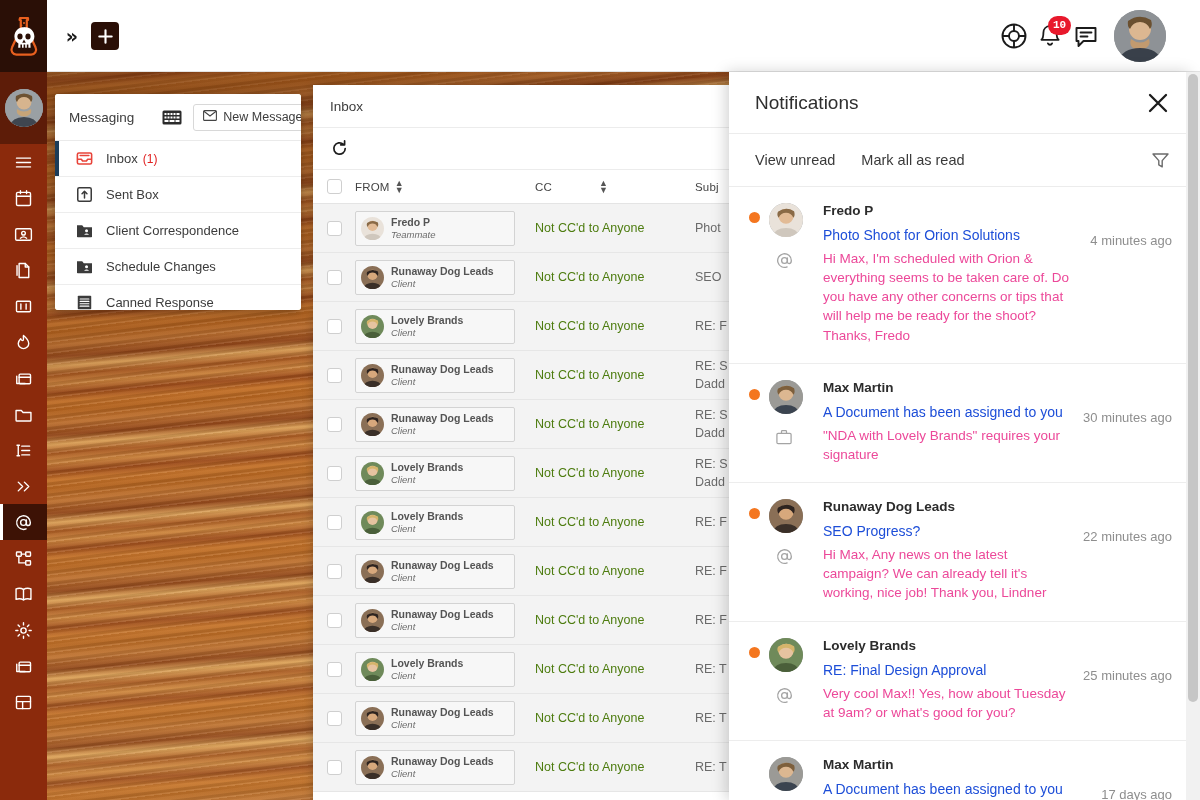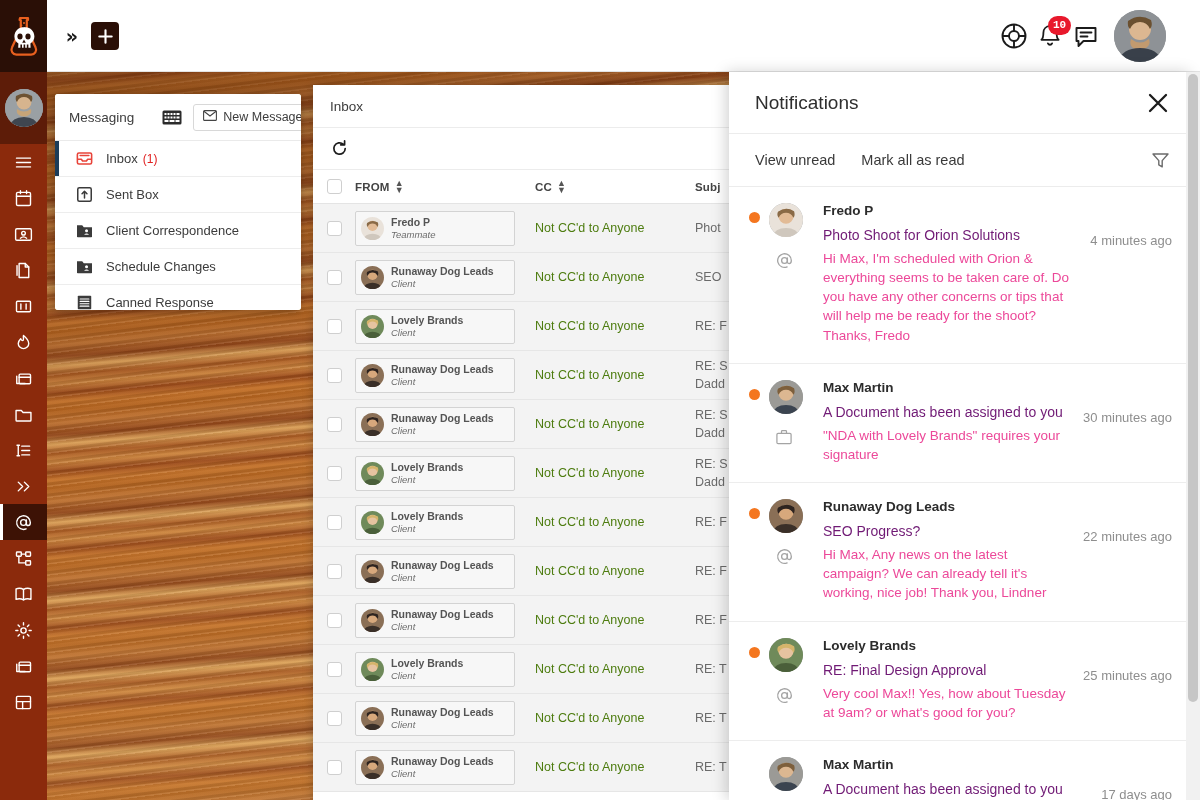--- a/index.html
+++ b/index.html
@@ -136,29 +136,29 @@
     font-size: 13.5px; color: #3d3d3d; border-bottom: 1px solid #ececec;
   }
   #inbox-toolbar {
     height: 42px; display:flex; align-items:center; padding-left: 18px;
     border-bottom: 1px solid #ececec;
   }
   #refresh-btn { cursor: pointer; display:flex; align-items:center; }
   #list-header {
     height: 34px; display:flex; align-items:center;
     border-bottom: 1px solid #e4e4e4; background:#fff;
-    font-size: 11.5px; font-weight: 700; color: #444; letter-spacing: .2px;
+    font-size: 11.5px; font-weight: 400; color: #444; letter-spacing: .2px;
   }
   .cb {
     width: 15px; height: 15px; border: 1px solid #cfcfcf; border-radius: 3px;
     background: #fff; cursor: pointer; flex: none;
   }
   .col-cb   { width: 42px; display:flex; justify-content:center; align-items:center; }
   .col-from { width: 180px; display:flex; align-items:center; }
-  .col-cc   { width: 160px; display:flex; align-items:center; }
+  .col-cc   { width: 160px; display:flex; align-items:center;gap:42px; }
   .col-subj { flex: 1; display:flex; align-items:center; }
   .sort-ico { margin-left: 5px; font-size: 9px; line-height: 1; color: #555;
     display:inline-flex; flex-direction:column; }
   .mail-row {
     min-height: 49px; display: flex; align-items: center;
     border-bottom: 1px solid #e6e6e6; background: #f3f3f3; cursor: pointer;
   }
   .sender-box {
     display: flex; align-items: center; gap: 7px;
     border: 1px solid #d3d3d3; border-radius: 2px; background: #f7f7f7;
@@ -205,21 +205,21 @@
   .notif-left { width: 54px; flex: none; }
   .notif-avatar {
     width: 34px; height: 34px; border-radius: 50%; overflow: hidden; background:#9aa0a4;
   }
   .notif-type-ico {
     margin-top: 13px; margin-left: 5px; color: #9b9b9b;
   }
   .notif-body { flex: 1; display:flex; }
   .notif-textcol { flex: 1; padding-right: 12px; }
   .notif-name { font-size: 13.5px; font-weight: 700; color: #2c2c2c; margin-bottom: 9px; }
-  .notif-subject { font-size: 14px; color: #701a75; margin-bottom: 6px; }
+  .notif-subject { font-size: 14px; color: #1d4ed8; margin-bottom: 6px; }
   .notif-preview { font-size: 13.5px; color: #ec4899; line-height: 1.42; }
   .notif-time { font-size: 13px; color: #8e8e8e; white-space: nowrap; padding-top: 30px; }
 
   
   #page-scrollbar {
     position: absolute; right: 0; top: 72px; width: 14px; height: 728px;
     background: #f1f1f1; z-index: 60;
   }
   #page-scroll-thumb {
     position: absolute; left: 2px; top: 2px; width: 10px; height: 628px;

